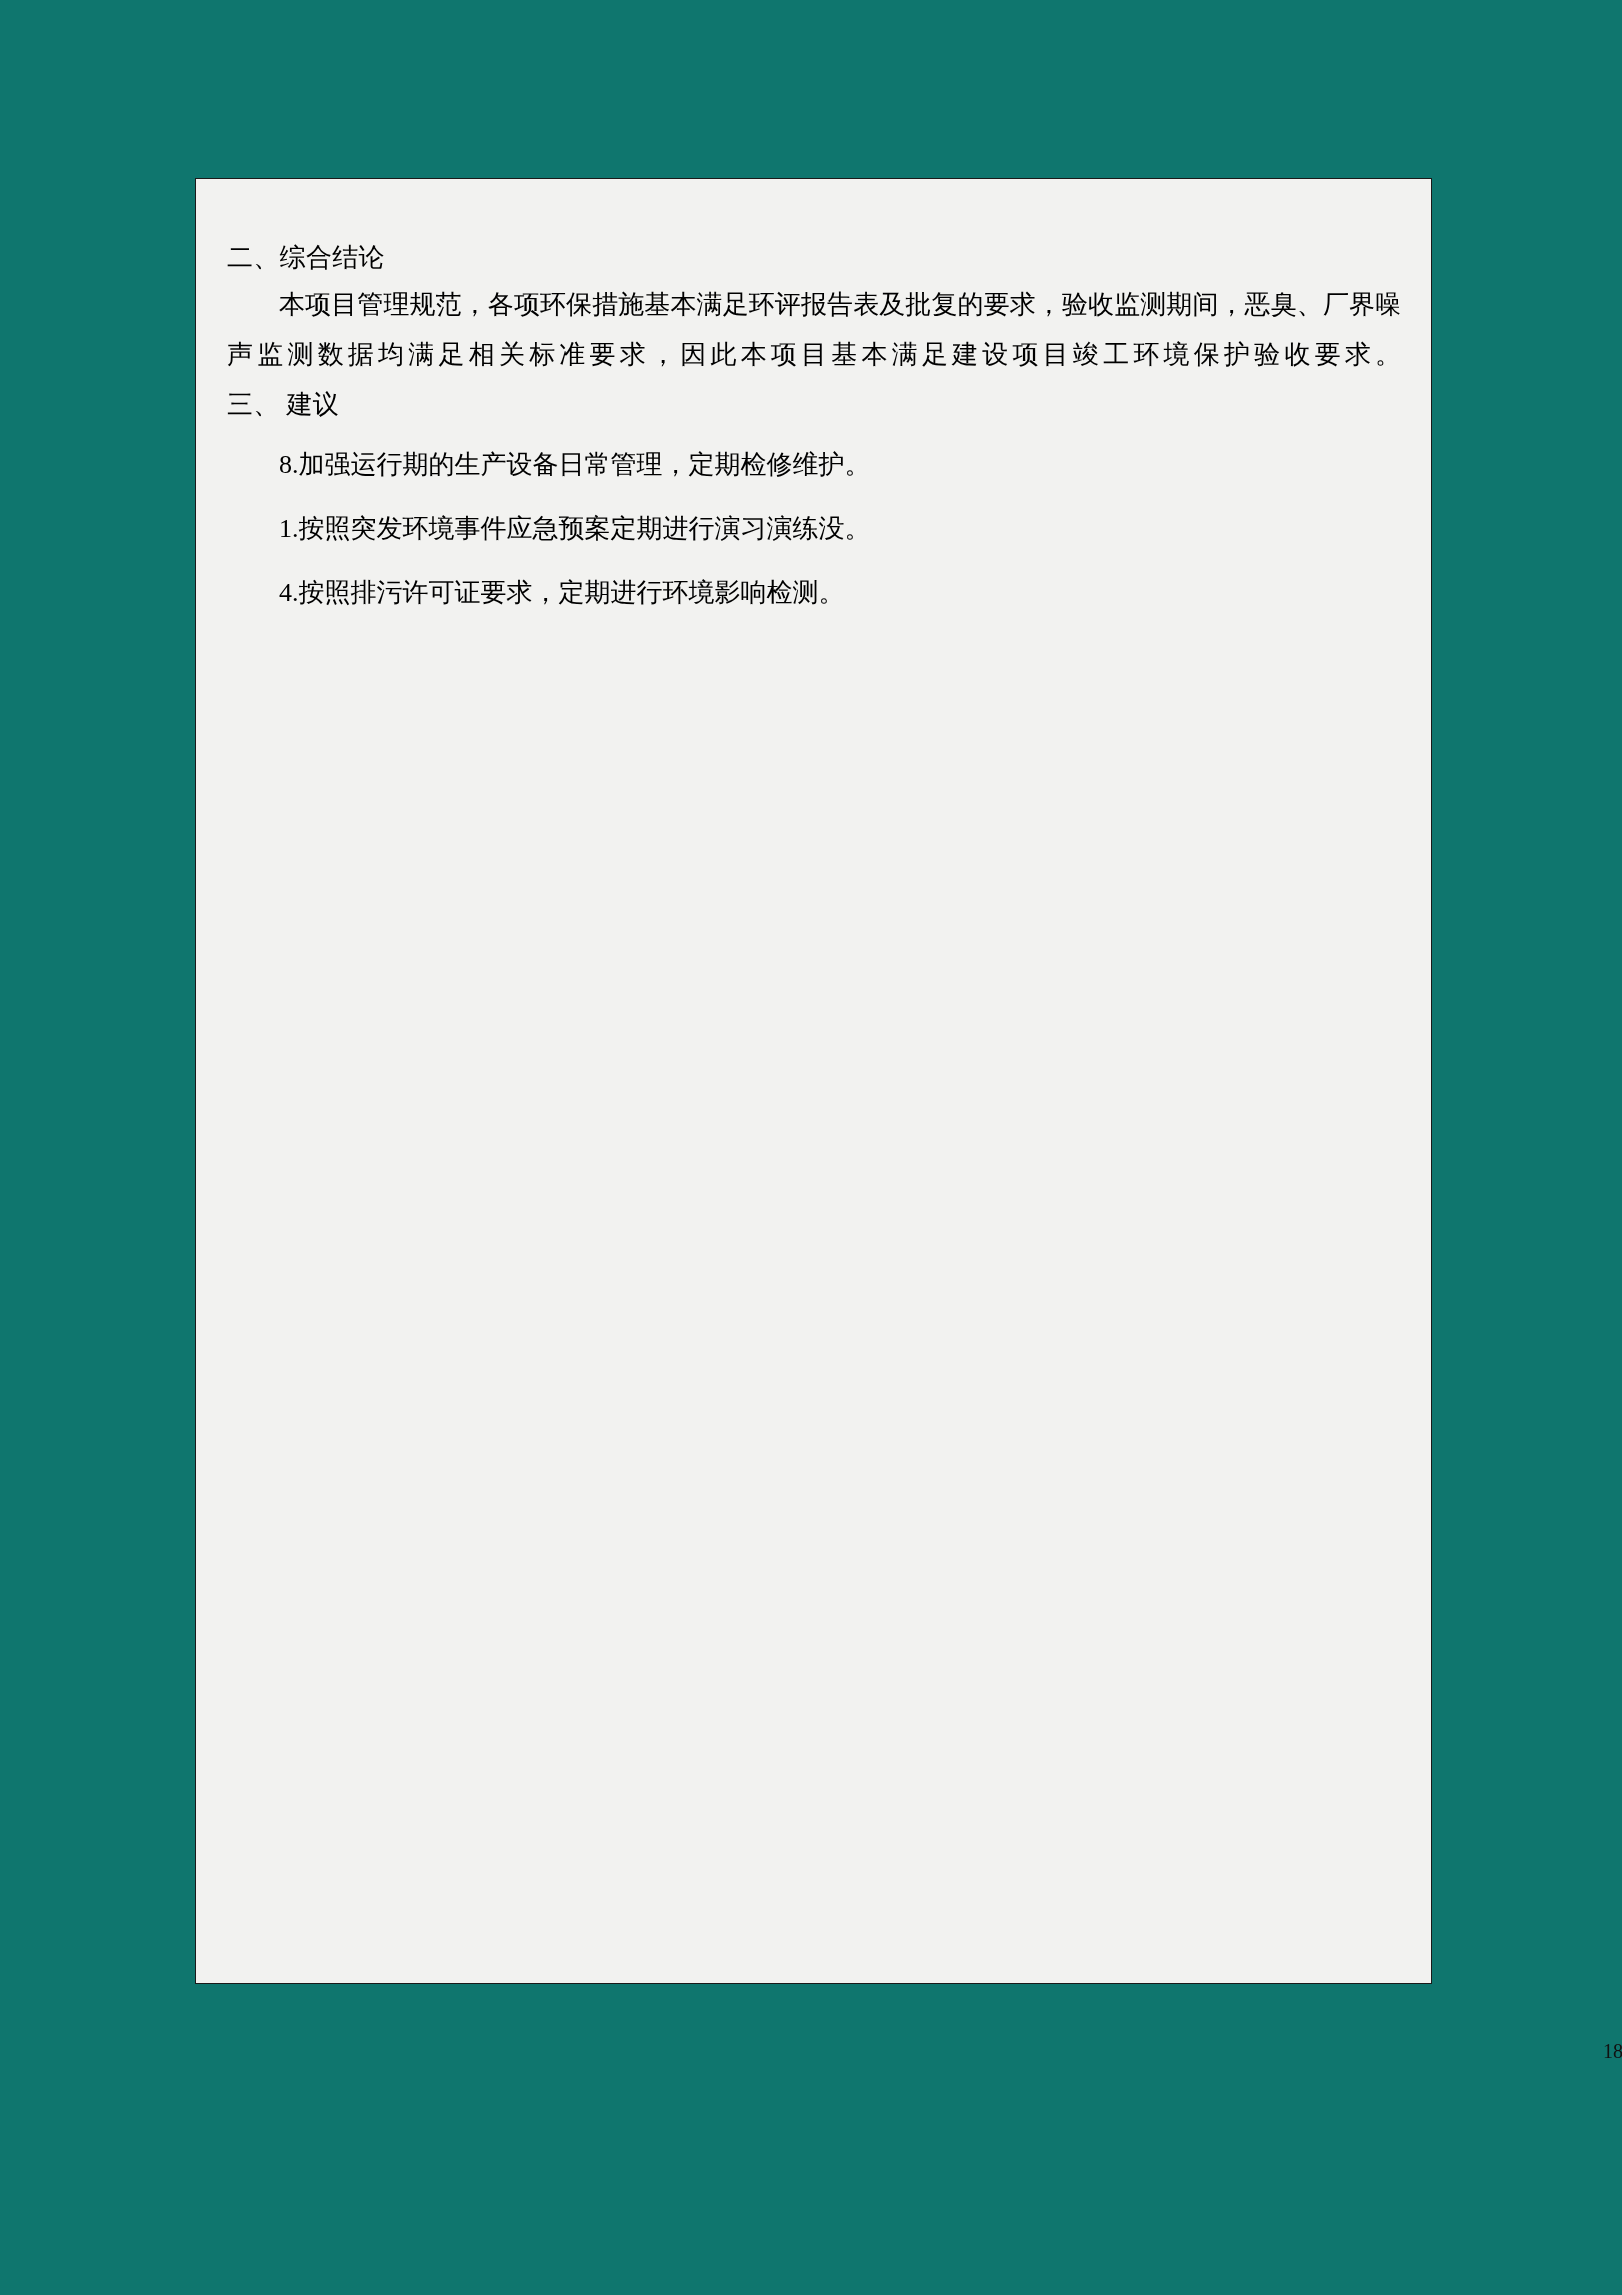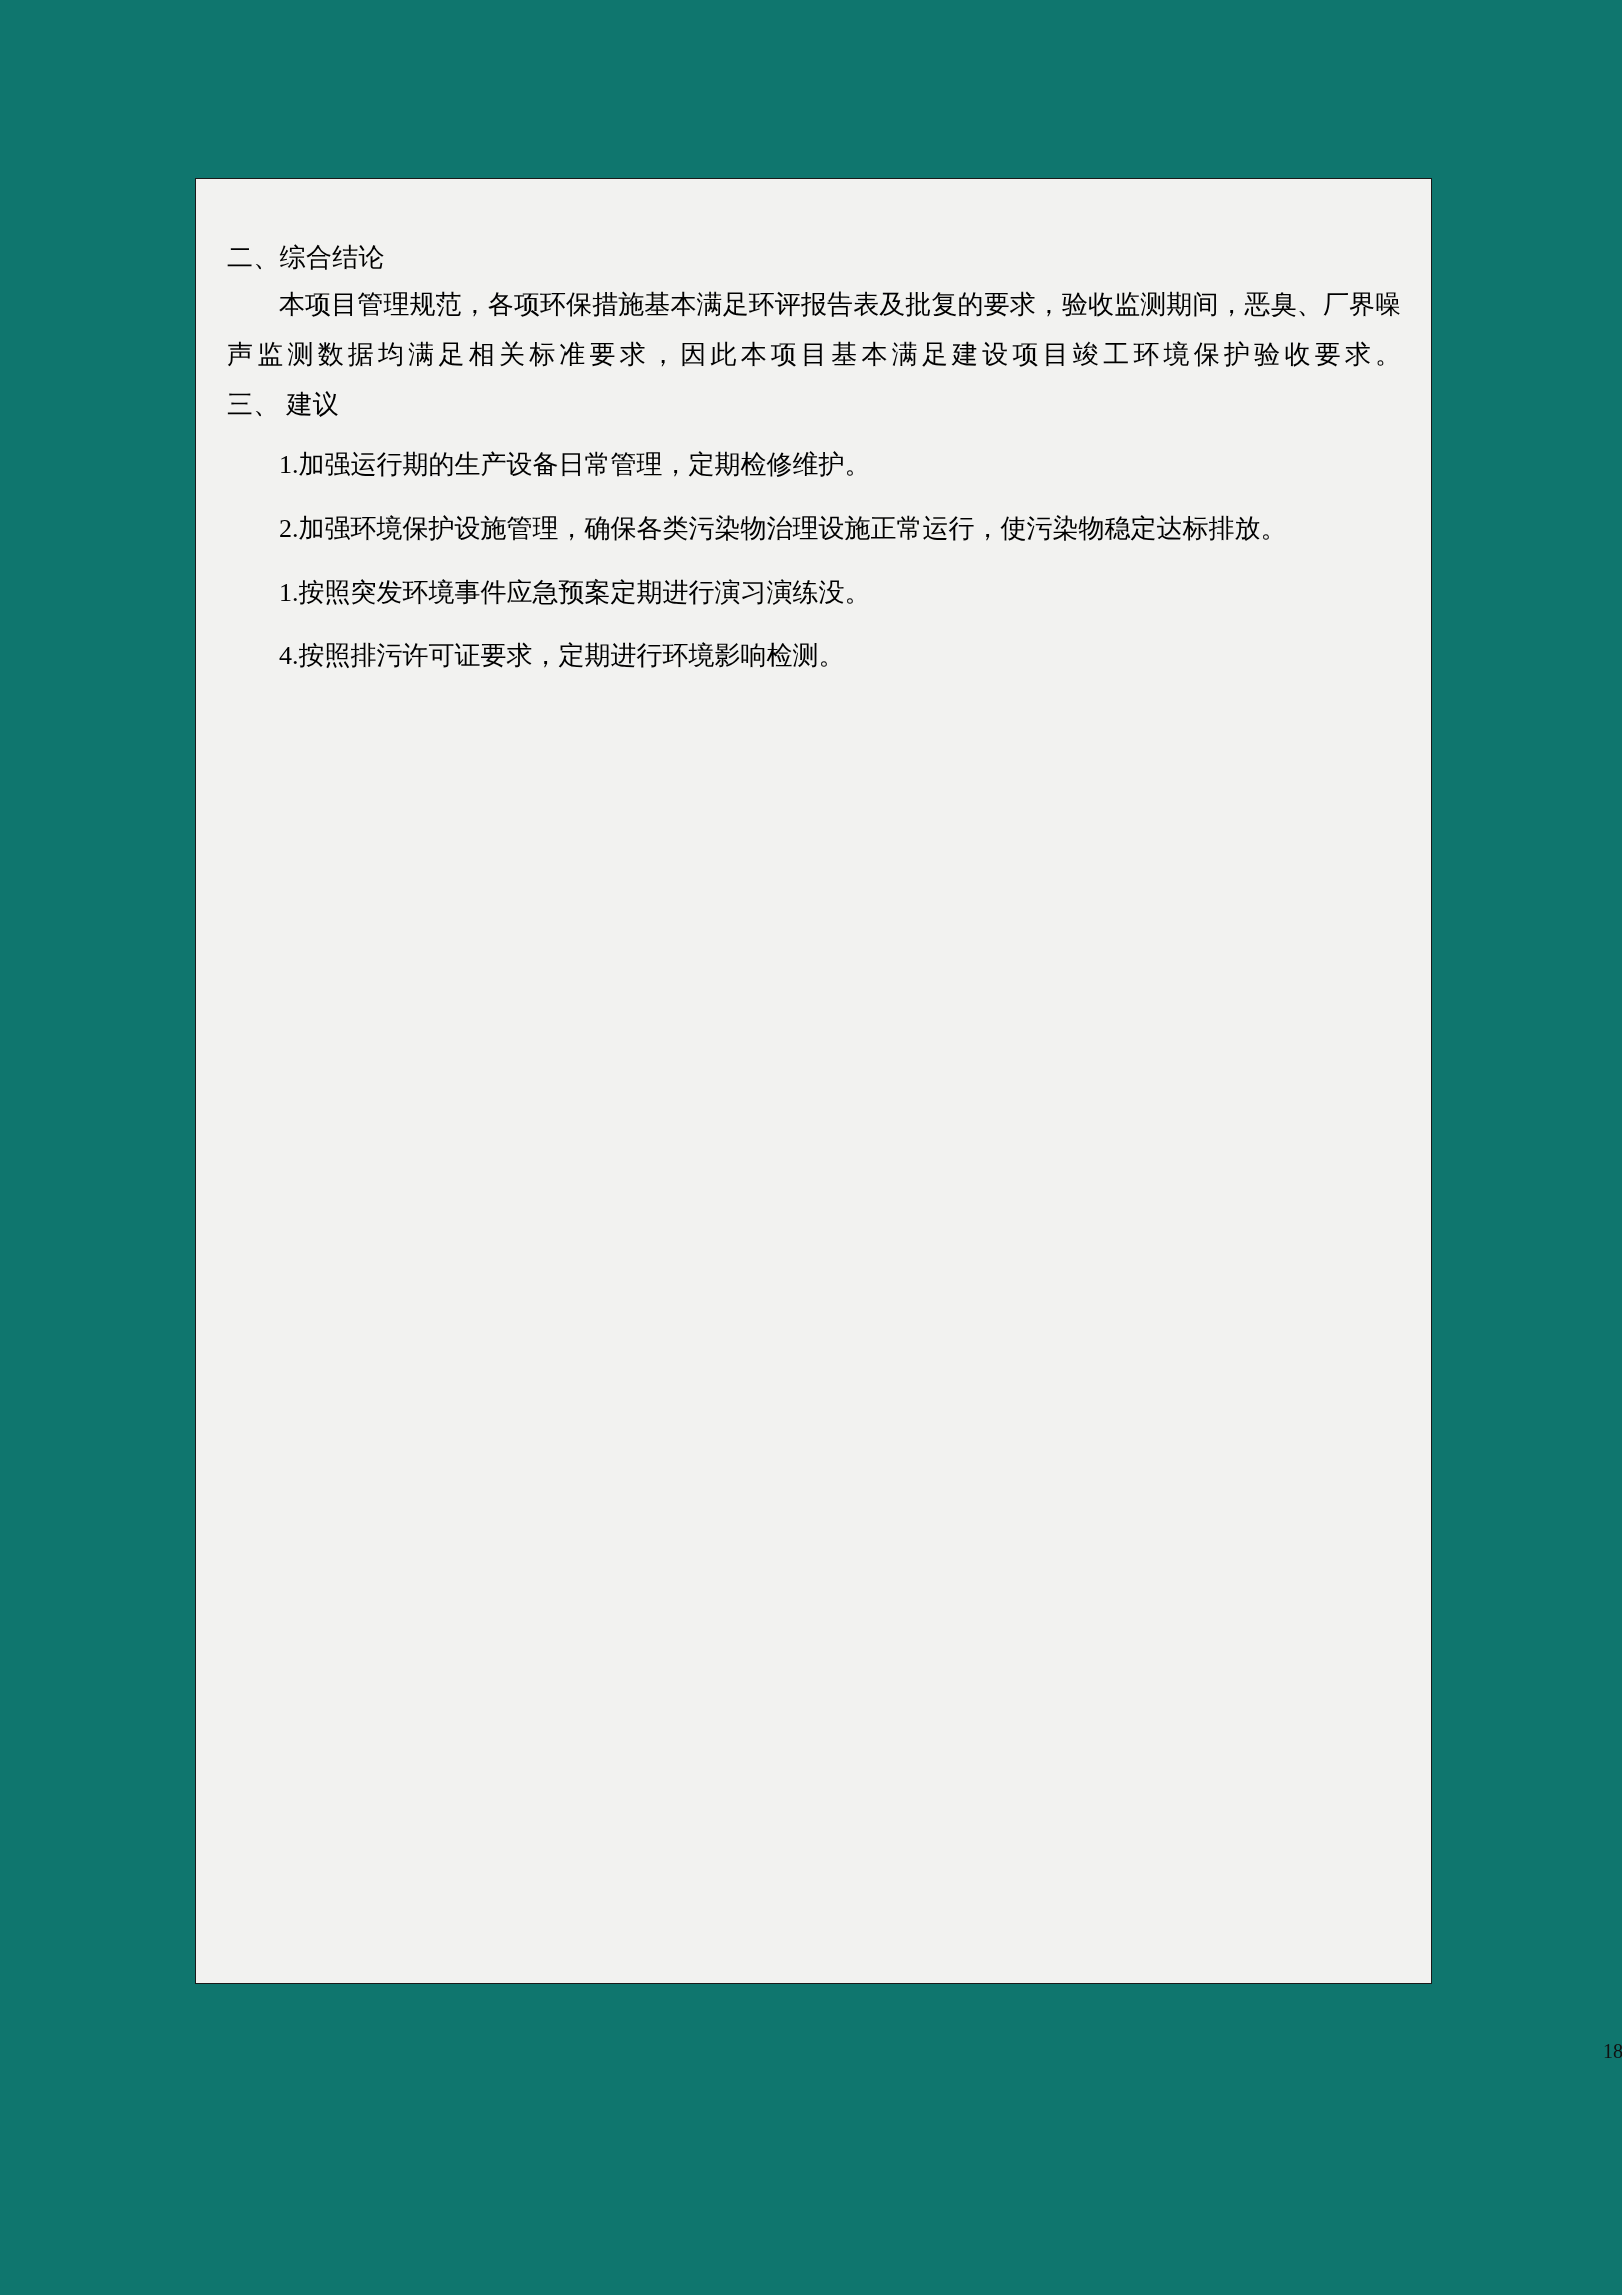--- a/index.html
+++ b/index.html
@@ -85,23 +85,22 @@
     <div class="inner">
 
       <div class="section-head">二、综合结论</div>
 
       <p class="body-para">本项目管理规范，各项环保措施基本满足环评报告表及批复的要求，验收监测期间，恶臭、厂界噪声监测数据均满足相关标准要求，因此本项目基本满足建设项目竣工环境保护验收要求。</p>
 
       <div class="section-head">三、 建议</div>
 
       <div class="spacer-sm"></div>
 
-      <p class="list-item">1.加强运行期的生产设备日常管理，定期检修维护。</p>
+      <p class="list-item">8.加强运行期的生产设备日常管理，定期检修维护。</p>
 
-      <p class="list-item">2.加强环境保护设施管理，确保各类污染物治理设施正常运行，使污染物稳定达标排放。</p>
 
       <p class="list-item">1.按照突发环境事件应急预案定期进行演习演练没。</p>
 
       <p class="list-item">4.按照排污许可证要求，定期进行环境影响检测。</p>
 
     </div>
   </div>
 
   <div class="page-number">18</div>
 

